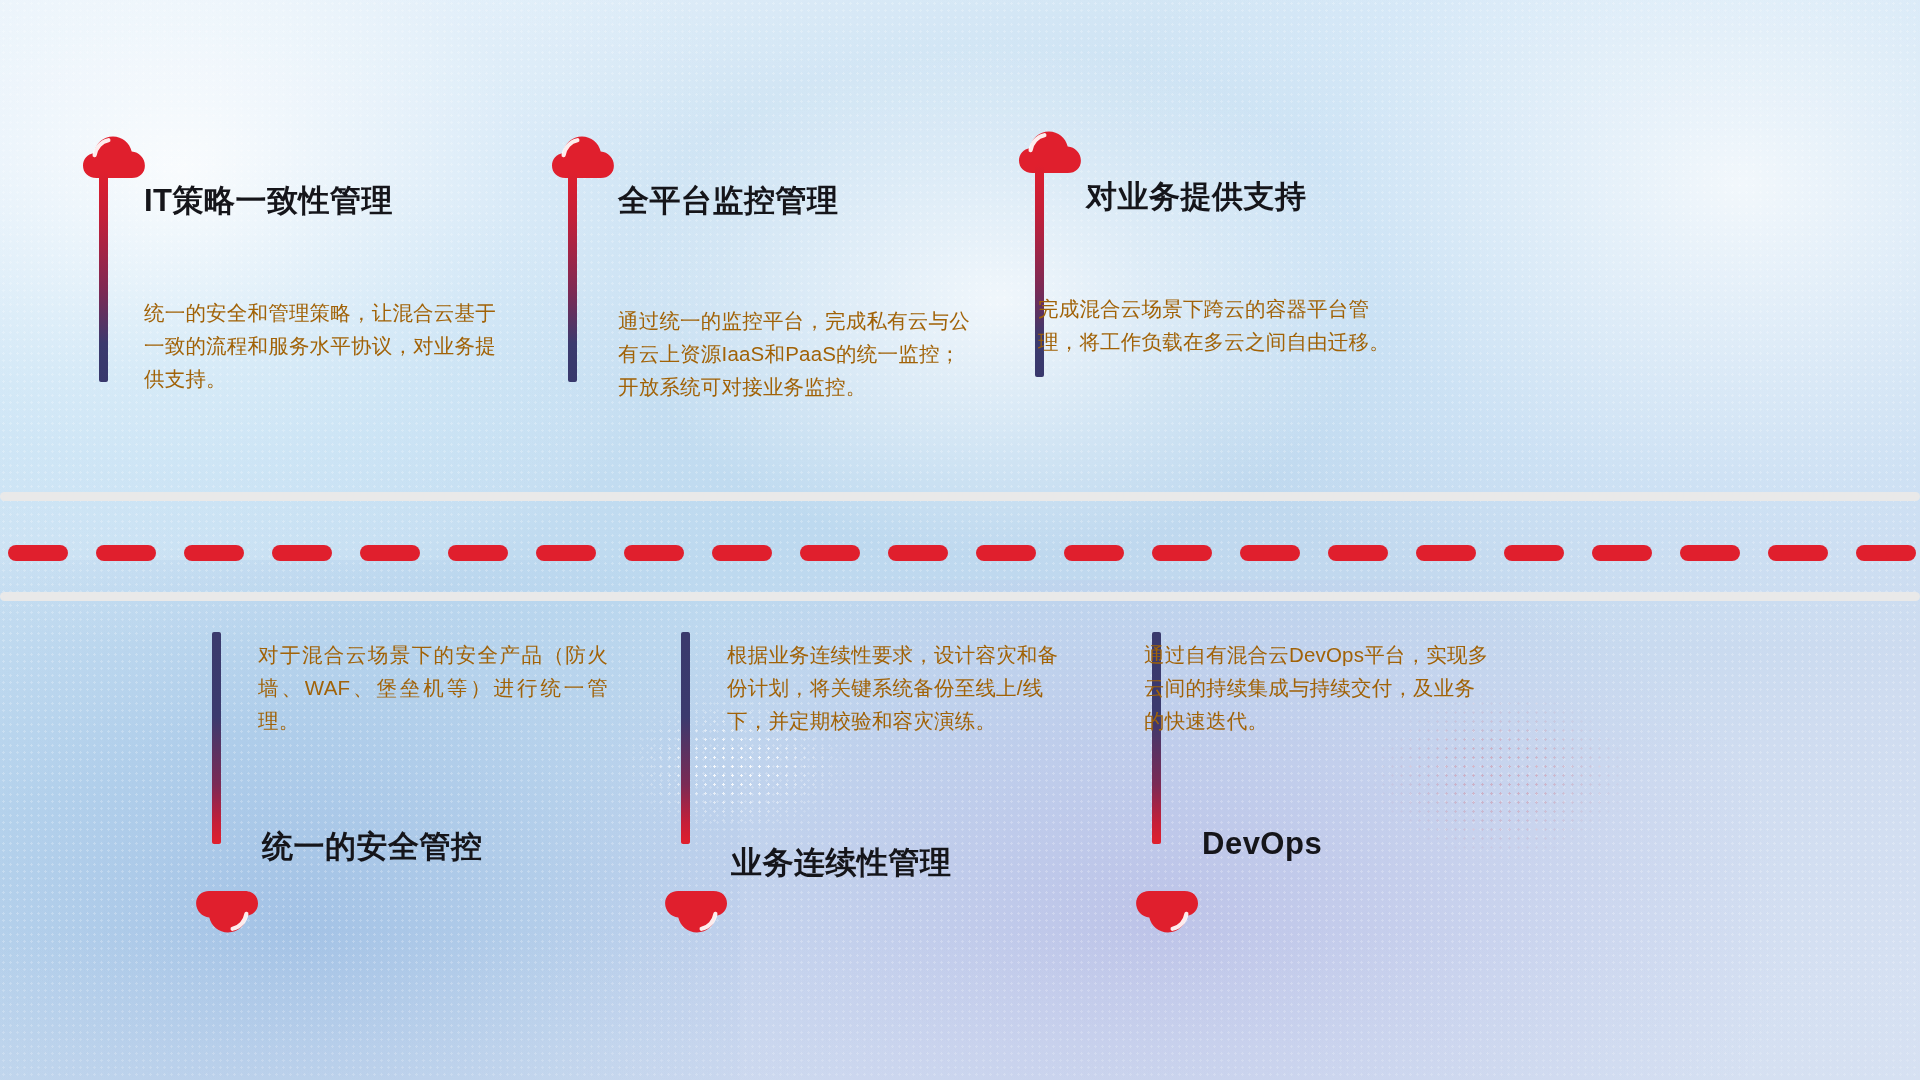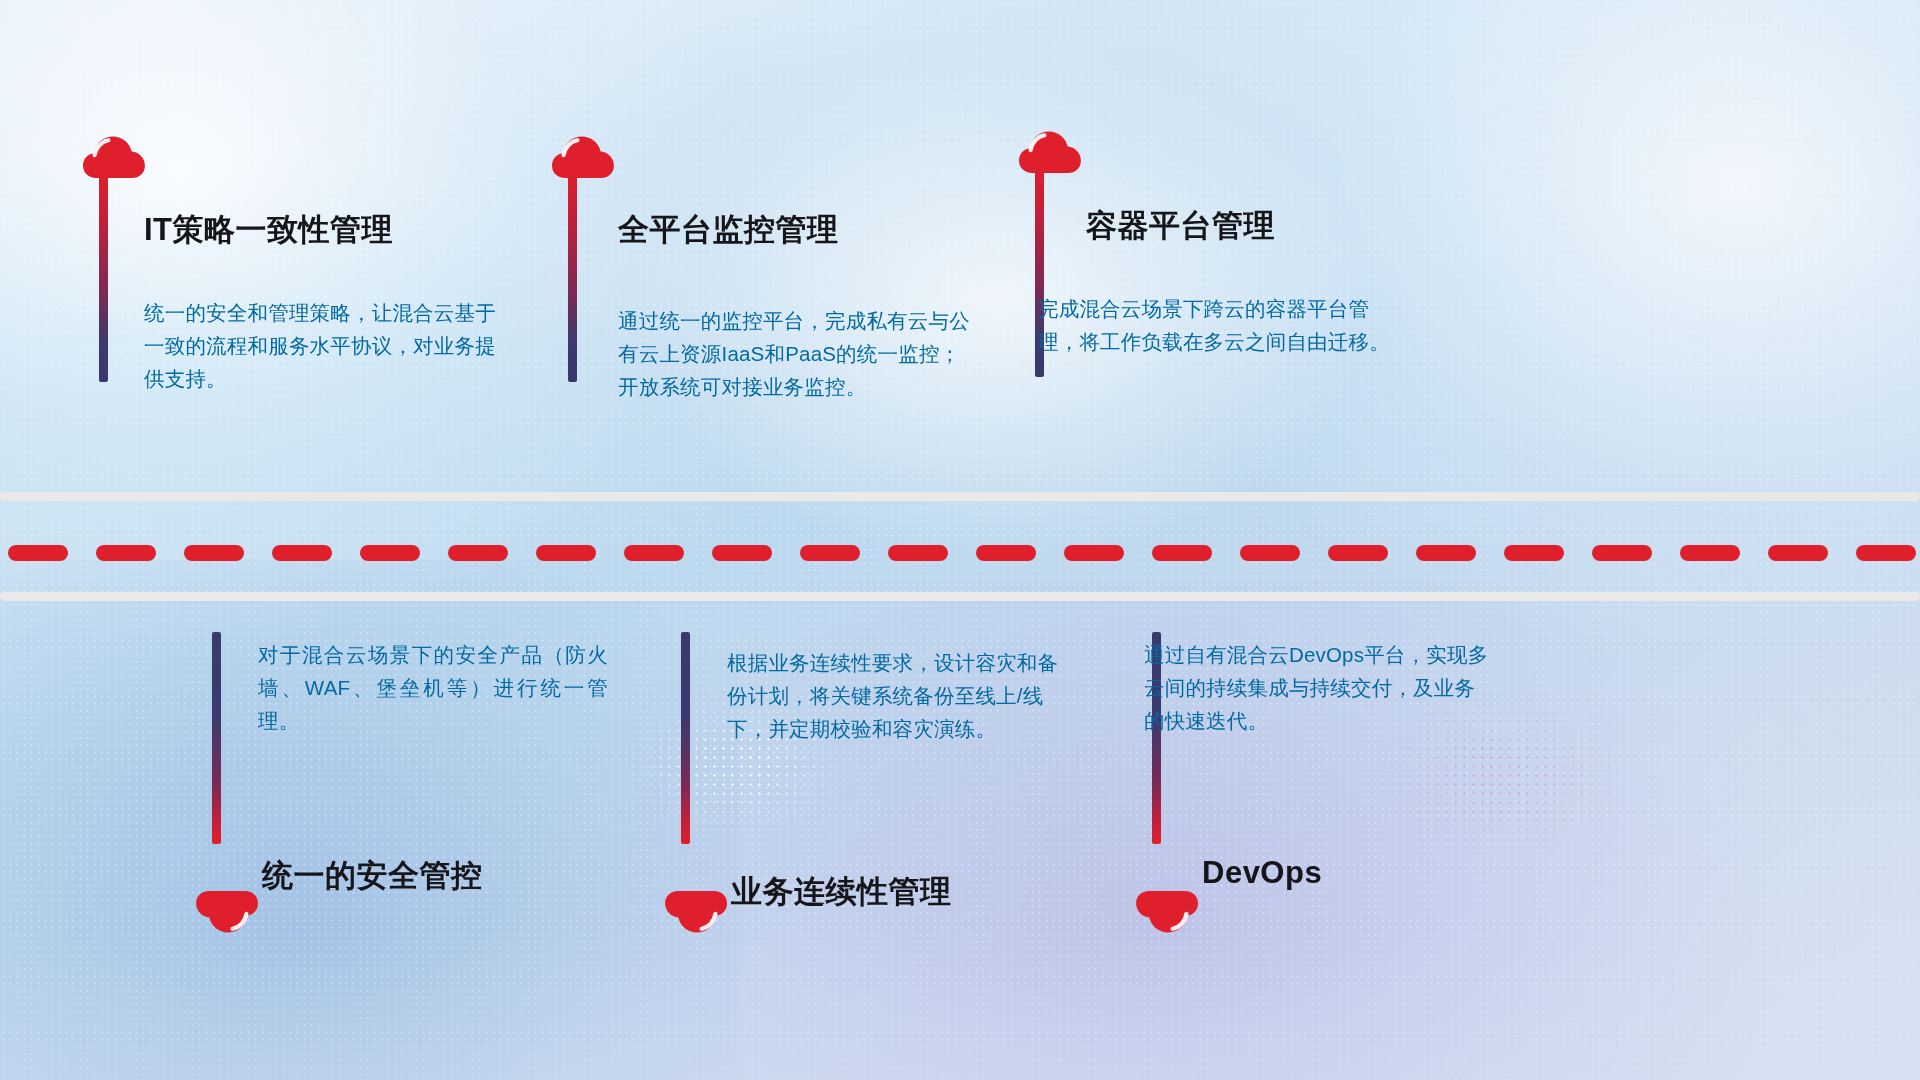--- a/index.html
+++ b/index.html
@@ -101,27 +101,26 @@
     background:linear-gradient(to bottom,#3a3a6d 0%,#3b3a6e 40%,#7b2a55 72%,#c51f38 90%,#e01f2d 100%);
   }
 
   .heading{
     position:absolute;
     font-size:31px;
     font-weight:700;
     color:#15151a;
     letter-spacing:.5px;
     white-space:nowrap;
-    margin-top:29px;
   }
   .body{
     position:absolute;
     font-size:20.5px;
     line-height:33px;
-    color:#0369a1;
+    color:#a16207;
     letter-spacing:.2px;
   }
 </style>
 </head>
 <body>
 
 <div id="bg-base"></div>
 <div id="bg-teal"></div>
 <div id="bg-glow-left"></div>
 <div id="bg-glow-right"></div>
@@ -158,21 +157,21 @@
 </div>
 
 <div class="col">
   <div class="cloud" style="left:1018px; top:128px;">
     <svg viewBox="0 0 64 46" xmlns="http://www.w3.org/2000/svg">
       <path d="M14.5 45 C6 45 1 39.6 1 32.6 C1 26.2 5.6 21 11.9 20.3 C13.3 10.9 21.3 3.6 31 3.6 C40.1 3.6 47.8 10 49.7 18.6 C57 19.1 62.9 25.2 62.9 32.7 C62.9 39.8 57.6 45 49.8 45 Z" fill="#e01f2d"></path>
       <path d="M12.6 22.2 C13.9 14.4 19.3 8.6 26.4 7.2" stroke="#ffffff" stroke-width="4.2" stroke-linecap="round" fill="none" opacity=".92"></path>
     </svg>
   </div>
   <div class="stem stem-top" style="left:1035px; top:165px; height:212px;"></div>
-  <div class="heading" style="left:1086px; top:176px;">容器平台管理</div>
+  <div class="heading" style="left:1086px; top:176px;">对业务提供支持</div>
   <div class="body" style="left:1038px; top:292px; width:352px;">完成混合云场景下跨云的容器平台管理，将工作负载在多云之间自由迁移。</div>
 </div>
 
 <div class="band" id="band-top"></div>
 <div id="dashed-line">
     <span class="dash" style="left: 8px;"></span>
     <span class="dash" style="left: 96px;"></span>
     <span class="dash" style="left: 184px;"></span>
     <span class="dash" style="left: 272px;"></span>
     <span class="dash" style="left: 360px;"></span>
@@ -203,21 +202,21 @@
   <div class="cloud" style="left:195px; top:890px; transform:rotate(180deg);">
     <svg viewBox="0 0 64 46" xmlns="http://www.w3.org/2000/svg">
       <path d="M14.5 45 C6 45 1 39.6 1 32.6 C1 26.2 5.6 21 11.9 20.3 C13.3 10.9 21.3 3.6 31 3.6 C40.1 3.6 47.8 10 49.7 18.6 C57 19.1 62.9 25.2 62.9 32.7 C62.9 39.8 57.6 45 49.8 45 Z" fill="#e01f2d"></path>
       <path d="M12.6 22.2 C13.9 14.4 19.3 8.6 26.4 7.2" stroke="#ffffff" stroke-width="4.2" stroke-linecap="round" fill="none" opacity=".92"></path>
     </svg>
   </div>
 </div>
 
 <div class="col">
   <div class="stem stem-bottom" style="left:681px; top:632px; height:212px;"></div>
-  <div class="body" style="left:727px; top:638px; width:350px;margin-top:8px;">根据业务连续性要求，设计容灾和备份计划，将关键系统备份至线上/线下，并定期校验和容灾演练。</div>
+  <div class="body" style="left:727px; top:638px; width:350px;">根据业务连续性要求，设计容灾和备份计划，将关键系统备份至线上/线下，并定期校验和容灾演练。</div>
   <div class="heading" style="left:731px; top:842px;">业务连续性管理</div>
   <div class="cloud" style="left:664px; top:890px; transform:rotate(180deg);">
     <svg viewBox="0 0 64 46" xmlns="http://www.w3.org/2000/svg">
       <path d="M14.5 45 C6 45 1 39.6 1 32.6 C1 26.2 5.6 21 11.9 20.3 C13.3 10.9 21.3 3.6 31 3.6 C40.1 3.6 47.8 10 49.7 18.6 C57 19.1 62.9 25.2 62.9 32.7 C62.9 39.8 57.6 45 49.8 45 Z" fill="#e01f2d"></path>
       <path d="M12.6 22.2 C13.9 14.4 19.3 8.6 26.4 7.2" stroke="#ffffff" stroke-width="4.2" stroke-linecap="round" fill="none" opacity=".92"></path>
     </svg>
   </div>
 </div>
 
 <div class="col">

